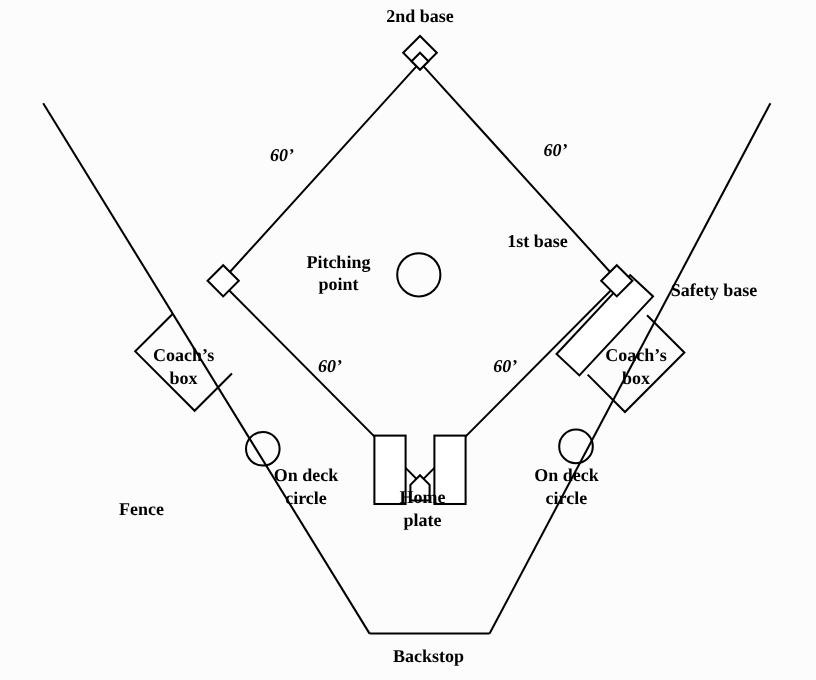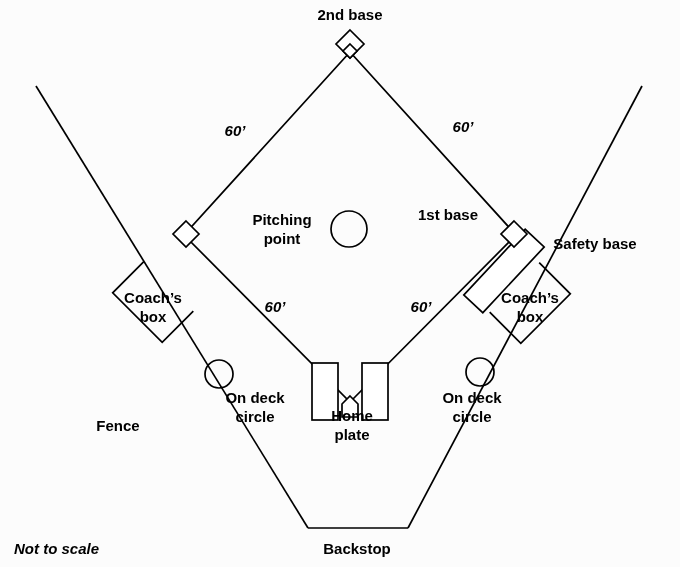--- a/index.html
+++ b/index.html
@@ -1,21 +1,21 @@
 <!DOCTYPE html>
 <html style="--line-color: #000000; --bg-color: #fcfcfc; --shape-fill: #ffffff;"><head>
 <meta charset="utf-8">
 <style>
   html, body { margin: 0; padding: 0; }
   .canvas {
     position: relative;
     width: 680px;
     height: 567px;
     background: var(--bg-color, #fcfcfc);
-    font-family: Liberation Sans, sans-serif;
+    font-family: Liberation Serif, serif;
     overflow: hidden;
   }
   svg.field { position: absolute; left: 0; top: 0; }
   svg.field * {
     stroke: var(--line-color, #000);
     stroke-width: 1.7;
     fill: none;
   }
   svg.field .whitefill { fill: var(--shape-fill, #ffffff); }
   .label {
@@ -65,21 +65,21 @@
     <circle cx="480" cy="372" r="14"></circle>
   </svg>
 
   <div class="label" style="left:300px; top:5px;   width:100px;">2nd base</div>
 
   <div class="label italic" style="left:213px; top:121px; width:44px;">60’</div>
   <div class="label italic" style="left:441px; top:117px; width:44px;">60’</div>
   <div class="label italic" style="left:253px; top:297px; width:44px;">60’</div>
   <div class="label italic" style="left:399px; top:297px; width:44px;">60’</div>
 
-  <div class="label" style="left:388px; top:205px; width:120px;">1st base</div>
+  <div class="label" style="left:388px; top:193px; width:120px;">1st base</div>
   <div class="label" style="left:540px; top:234px; width:110px;">Safety base</div>
 
   <div class="label" style="left:242px; top:210px; width:80px;">Pitching
 point</div>
 
   <div class="label" style="left:113px; top:288px; width:80px;">Coach’s
 box</div>
   <div class="label" style="left:490px; top:288px; width:80px;">Coach’s
 box</div>
 
@@ -87,15 +87,14 @@
 
   <div class="label" style="left:215px; top:388px; width:80px;">On deck
 circle</div>
   <div class="label" style="left:432px; top:388px; width:80px;">On deck
 circle</div>
 
   <div class="label" style="left:312px; top:406px; width:80px;">Home
 plate</div>
 
   <div class="label" style="left:307px; top:539px; width:100px;">Backstop</div>
-  <div class="label italic left" style="left:14px; top:539px; width:130px;">Not to scale</div>
 
 </div>
 
 </body></html>

